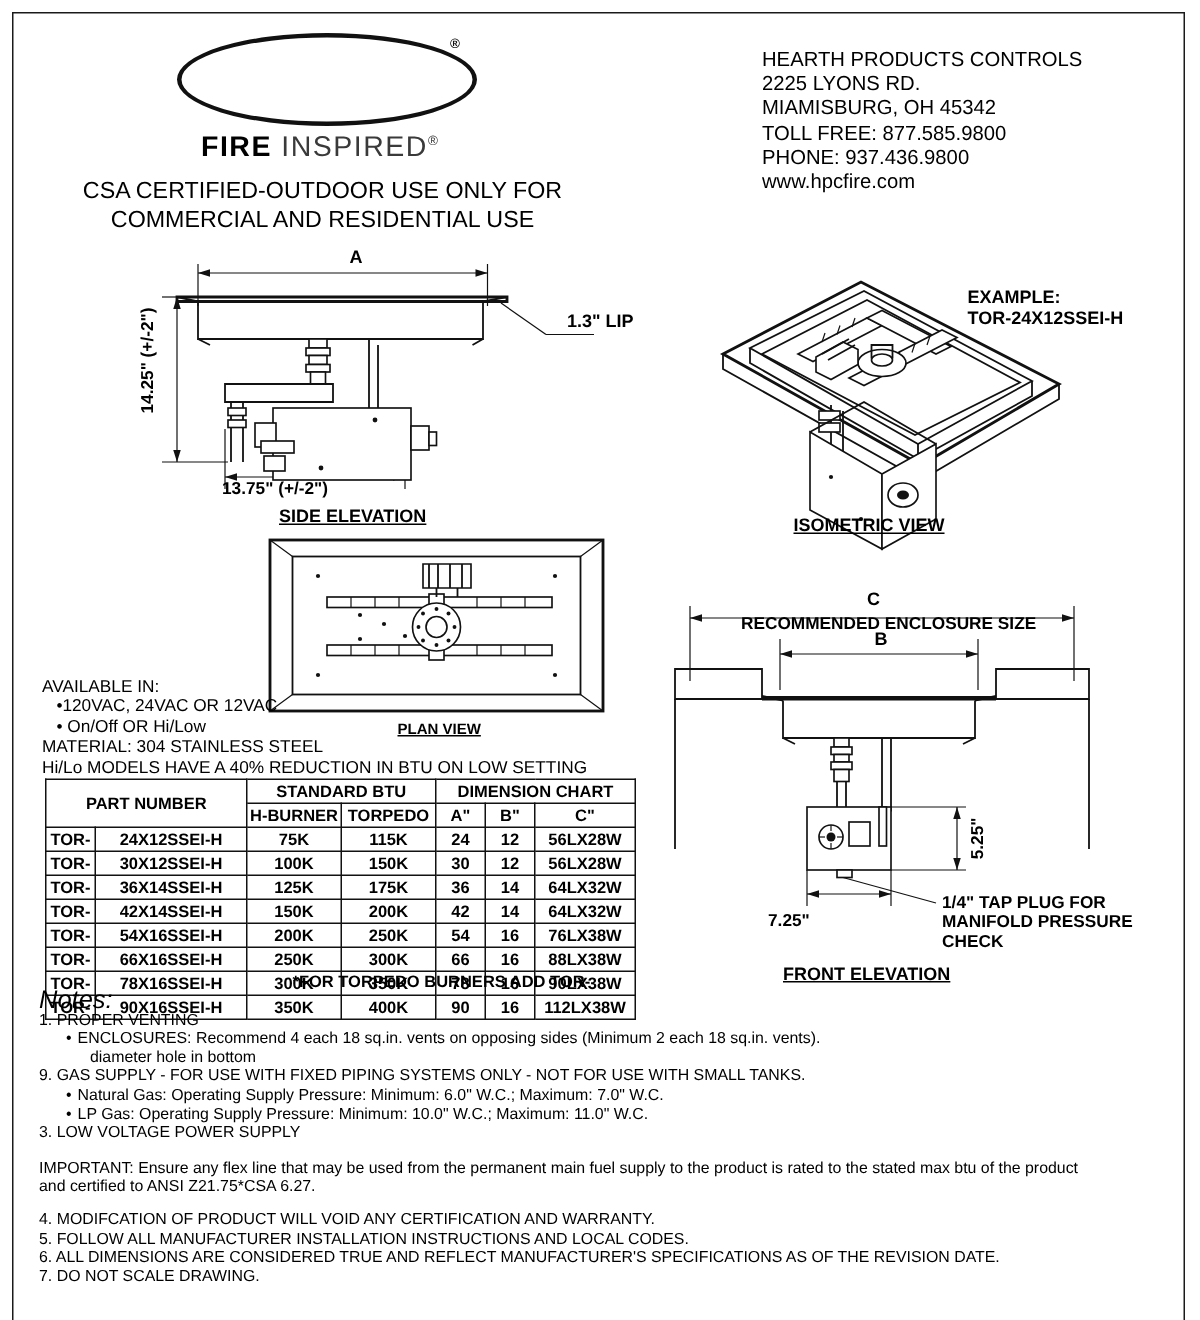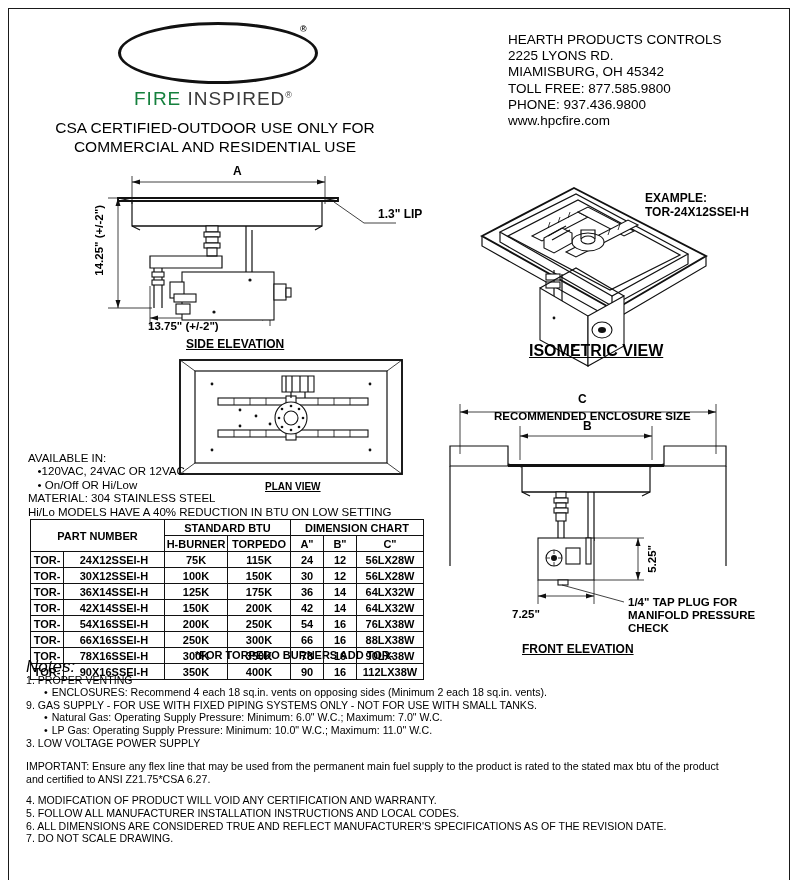--- a/index.html
+++ b/index.html
@@ -12,21 +12,21 @@
   .logo-wrap{position:absolute;left:118px;top:22px;width:210px;height:90px;}
   .logo-ellipse{position:absolute;left:0;top:0;width:200px;height:62px;
       border:3.5px solid #111;border-radius:50%;box-sizing:border-box;}
   .logo-text{position:absolute;left:0;top:0;width:200px;height:62px;
       display:flex;align-items:center;justify-content:center;
       font-size:40px;font-weight:bold;color:#E23B2E;letter-spacing:-1px;
       font-family:"Liberation Sans",sans-serif;}
   .logo-reg{position:absolute;left:182px;top:2px;font-size:9px;color:#111;font-weight:bold;}
   .logo-tag{position:absolute;left:16px;top:66px;font-size:19px;letter-spacing:1px;
       white-space:nowrap;color:#3a3a3a;}
-  .logo-tag b{color:#15803d;font-weight:normal;}
+  .logo-tag b{color:#000000;font-weight:bold;}
   .logo-tag sup{font-size:9px;}
 
   .csa{position:absolute;left:40px;top:118px;width:350px;text-align:center;
       font-size:15.5px;line-height:19px;}
 
   .addr{position:absolute;left:508px;top:32px;font-size:13.5px;line-height:16.2px;
       white-space:pre;}
 
   
   .lbl{position:absolute;font-size:11px;line-height:13px;white-space:pre;}
@@ -231,21 +231,21 @@
   <path class="st" d="M62,118 L98,98 L146,126"></path>
   <ellipse class="wht" cx="124" cy="160" rx="10" ry="8"></ellipse>
   <ellipse class="fl" cx="124" cy="160" rx="4" ry="3"></ellipse>
   <g class="fl">
     <circle cx="76" cy="148" r="1.4"></circle>
       <circle cx="96" cy="176" r="1.4"></circle>
   </g>
 </svg>
 <div class="lbl" style="left:645px;top:192px;font-weight:bold;font-size:12px;">EXAMPLE:</div>
 <div class="lbl" style="left:645px;top:206px;font-weight:bold;font-size:12px;">TOR-24X12SSEI-H</div>
-<div class="lbl lbl-u" style="left:529px;top:344px;font-weight:bold;font-size:16px;">ISOMETRIC VIEW</div>
+<div class="lbl lbl-u" style="left:529px;top:344px;font-weight:bold;font-size:12px;">ISOMETRIC VIEW</div>
 
 <svg width="290" height="230" style="left:448px;top:396px;">
 
   <line class="stt" x1="12" y1="8" x2="12" y2="58"></line>
   <line class="stt" x1="268" y1="8" x2="268" y2="58"></line>
   <line class="stt" x1="12" y1="16" x2="268" y2="16"></line>
   <polygon class="fl" points="12,16 20,13.5 20,18.5"></polygon>
   <polygon class="fl" points="268,16 260,13.5 260,18.5"></polygon>
 
   <line class="stt" x1="72" y1="30" x2="72" y2="64"></line>
@@ -403,20 +403,21 @@
         <td>112LX38W</td>
       </tr>
   </tbody>
 </table>
 <div class="foot">*FOR TORPEDO BURNERS ADD TOR-</div>
 
 <div class="notes">
   <div class="n-row hd">Notes:</div>
   <div class="n-row">1.  PROPER VENTING</div>
   <div class="n-bul">ENCLOSURES: Recommend 4 each 18 sq.in. vents on opposing sides (Minimum 2 each 18 sq.in. vents).</div>
+  <div class="n-cont">diameter hole in bottom</div>
   <div class="n-row">9.  GAS SUPPLY - FOR USE WITH FIXED PIPING SYSTEMS ONLY - NOT FOR USE WITH SMALL TANKS.</div>
   <div class="n-bul">Natural Gas: Operating Supply Pressure: Minimum: 6.0" W.C.; Maximum: 7.0" W.C.</div>
   <div class="n-bul">LP Gas: Operating Supply Pressure: Minimum: 10.0" W.C.; Maximum: 11.0" W.C.</div>
   <div class="n-row">3. LOW VOLTAGE POWER SUPPLY</div>
   <div class="n-row imp">IMPORTANT: Ensure any flex line that may be used from the permanent main fuel supply to the product is rated to the stated max btu of the product</div>
   <div class="n-row imp2">and certified to ANSI Z21.75*CSA 6.27.</div>
   <div class="n-row tail">4.  MODIFCATION OF PRODUCT WILL VOID ANY CERTIFICATION AND WARRANTY.</div>
   <div class="n-row">5.  FOLLOW ALL MANUFACTURER INSTALLATION INSTRUCTIONS AND LOCAL CODES.</div>
   <div class="n-row">6.  ALL DIMENSIONS ARE CONSIDERED TRUE AND REFLECT MANUFACTURER'S SPECIFICATIONS AS OF THE REVISION DATE.</div>
   <div class="n-row">7.  DO NOT SCALE DRAWING.</div>

